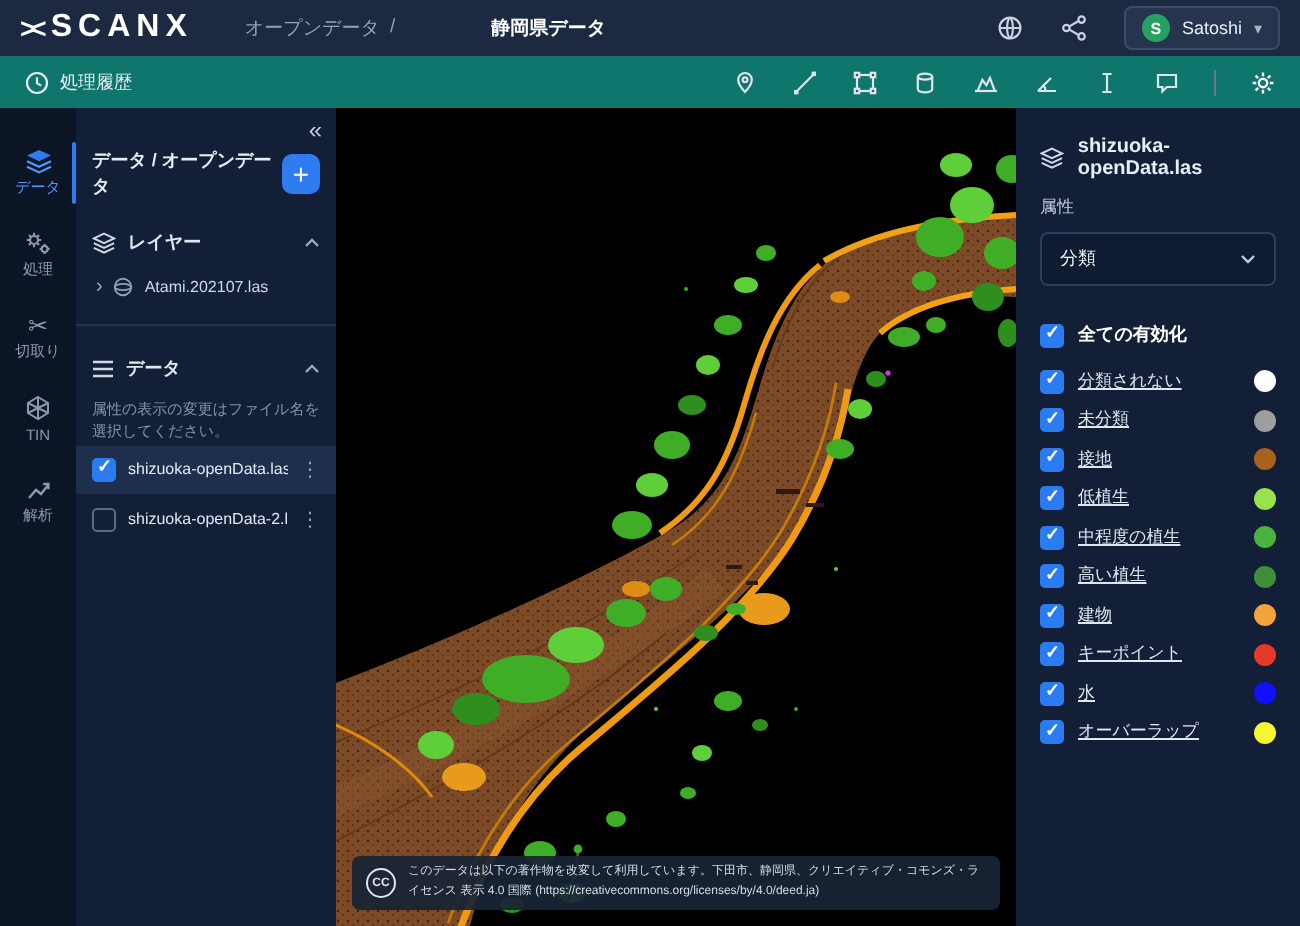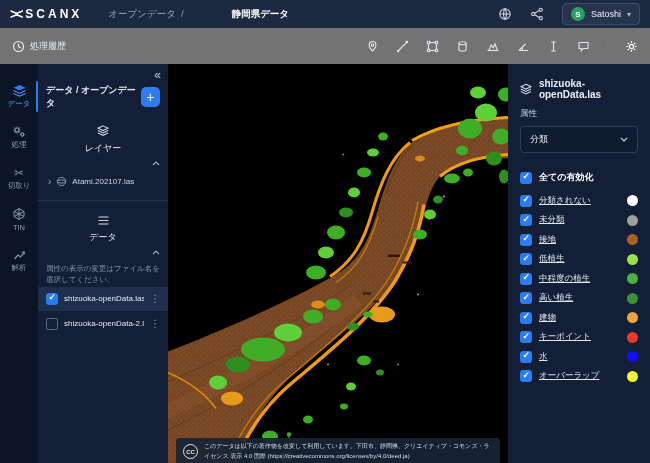--- a/index.html
+++ b/index.html
@@ -3,52 +3,52 @@
 <meta charset="utf-8">
 <style>
   html,body{margin:0;padding:0;background:#000;}
   body{width:650px;height:463px;overflow:hidden;font-family:"Liberation Sans",sans-serif;}
   .app{position:relative;width:650px;height:463px;background:#0b1526;}
 
   
   .topbar{height:28px;background:#1c2940;display:flex;align-items:center;padding:0 10px;box-sizing:border-box;}
   .logo{display:flex;align-items:center;gap:5px;color:#fff;}
   .logo-mark{font-weight:bold;font-size:14px;letter-spacing:-3px;color:#fff;}
-  .logo-text{font-size:12px;font-weight:bold;letter-spacing:3px;}
+  .logo-text{font-size:16px;font-weight:bold;letter-spacing:3px;}
   .crumb{display:flex;gap:5px;font-size:9.5px;color:#93a2b8;margin-left:26px;}
   .crumb .cur{color:#fff;font-weight:bold;padding-left:43px;}
   .topbar-right{margin-left:auto;display:flex;align-items:center;gap:18px;}
   .icon-btn{display:flex;align-items:center;justify-content:center;}
   .user-chip{display:flex;align-items:center;gap:6px;background:#27344d;border:1px solid #3b4b69;border-radius:4px;padding:3px 8px;}
   .avatar{width:14px;height:14px;border-radius:50%;background:#27a163;color:#fff;font-size:8px;font-weight:bold;display:flex;align-items:center;justify-content:center;}
   .user-name{color:#e8eef6;font-size:9px;}
   .chev-dn{color:#aab6c8;font-size:8px;}
 
   
-  .toolbar{height:36px;background:#737373;display:flex;align-items:center;padding:0 12px;box-sizing:border-box;}
+  .toolbar{height:26px;background:#0f766e;display:flex;align-items:center;padding:0 12px;box-sizing:border-box;}
   .hist-btn{display:flex;align-items:center;gap:5px;color:#e8edf4;font-size:9px;}
   .tools{margin-left:auto;display:flex;align-items:center;gap:17px;}
   .tb-divider{width:1px;height:13px;background:#6a7890;}
 
   
   .bodyrow{display:flex;height:409px;}
 
   
   .rail{width:38px;background:#0b1526;display:flex;flex-direction:column;align-items:center;padding-top:12px;box-sizing:border-box;flex:none;}
   .rail-item{width:38px;height:41px;display:flex;flex-direction:column;align-items:center;justify-content:center;gap:2px;position:relative;color:#8b99ad;font-size:7.5px;cursor:pointer;}
   .rail-item.active{color:#4d9bff;}
   .rail-item.active::after{content:"";position:absolute;right:0;top:5px;bottom:5px;width:2.5px;background:#2e7cf0;border-radius:2px;}
 
   
   .lpanel{width:130px;background:#121f36;padding:5px 8px;box-sizing:border-box;flex:none;}
   .collapse{text-align:right;color:#c6d1e0;font-size:12px;line-height:12px;letter-spacing:-1px;}
   .lp-title-row{display:flex;align-items:center;justify-content:space-between;margin-top:3px;}
   .lp-title{font-size:9px;color:#e6ecf4;font-weight:bold;}
   .add-btn{width:20px;height:20px;border-radius:5px;background:#2e7cf0;color:#fff;font-size:14px;line-height:14px;display:flex;align-items:center;justify-content:center;}
-  .section-row{display:flex;align-items:center;gap:6px;margin-top:15px;color:#dfe7f1;font-size:9px;font-weight:normal;flex-direction:column;}
+  .section-row{display:flex;align-items:center;gap:6px;margin-top:15px;color:#dfe7f1;font-size:9px;font-weight:bold;}
   .section-chev{margin-left:auto;display:flex;}
   .tree-item{display:flex;align-items:center;gap:5px;margin:10px 0 0 2px;color:#cfd9e6;font-size:8px;}
   .expander{color:#9cabc0;font-size:10px;line-height:8px;}
   .divider{height:1px;background:#243350;margin:13px -8px 0;}
   .helper{font-size:7.5px;color:#8493a9;line-height:1.5;margin-top:8px;}
   .data-row{display:flex;align-items:center;gap:6px;height:24px;margin:1px -8px 0;padding:0 8px;cursor:pointer;}
   .data-row.selected{background:#1e2f4e;}
   .data-label{font-size:8px;color:#e2e9f2;flex:1;white-space:nowrap;overflow:hidden;}
   .kebab{color:#93a2b8;font-size:10px;}
 

